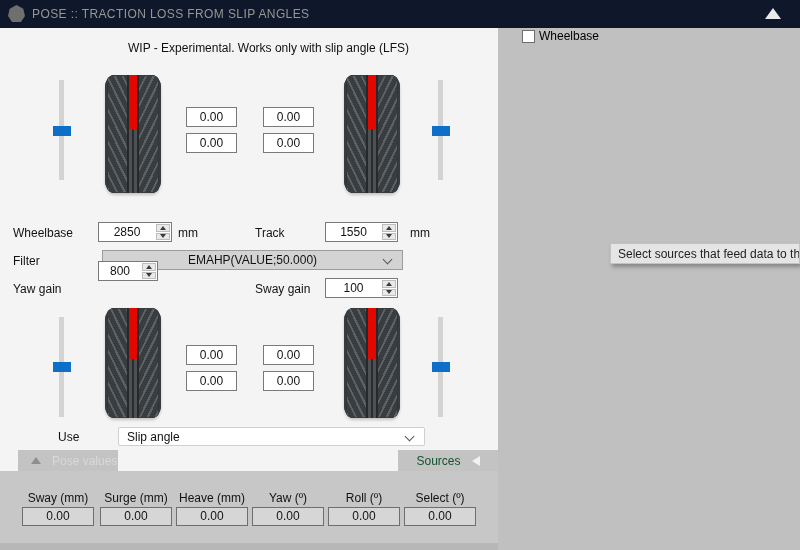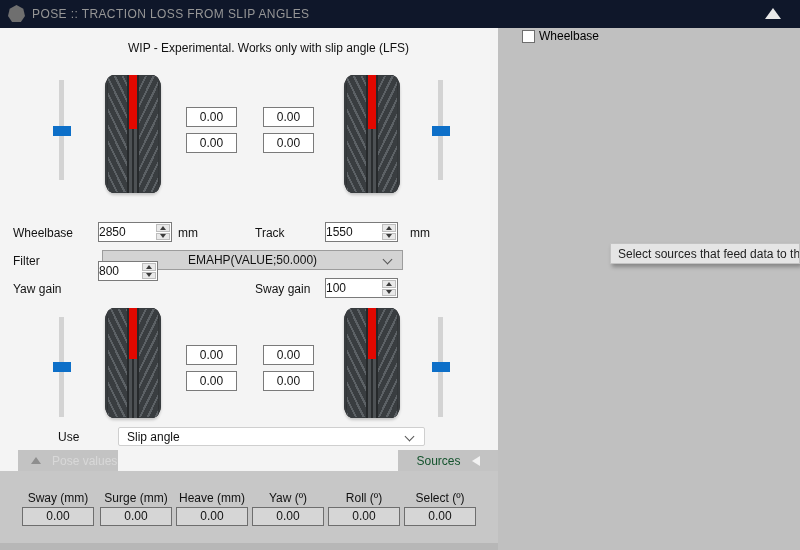--- a/index.html
+++ b/index.html
@@ -37,21 +37,21 @@
   
   .readout{position:absolute;width:51px;height:20px;background:#ffffff;border:1px solid #7a7a7a;
     text-align:center;line-height:18px}
 
   
   .lbl{position:absolute;line-height:14px;white-space:nowrap}
   .r{text-align:left}
 
   
   .spinner{position:absolute;height:20px;background:#fff;border:1px solid #7a7a7a;display:flex}
-  .spin-val{flex:1;line-height:18px}
+  .spin-val{flex:1;text-align:center;line-height:18px}
   .spin-btns{width:16px;display:flex;flex-direction:column;padding:1px;gap:1px}
   .sb{flex:1;background:#e9e9e9;border:1px solid #bdbdbd;display:flex;align-items:center;justify-content:center}
   .t-up{width:0;height:0;border-left:3px solid transparent;border-right:3px solid transparent;border-bottom:4px solid #3c3c3c}
   .t-dn{width:0;height:0;border-left:3px solid transparent;border-right:3px solid transparent;border-top:4px solid #3c3c3c}
 
   
   .combo{position:absolute;height:20px;line-height:18px}
   .combo-gray{background:#d3d3d3;border:1px solid #9c9c9c;text-align:center}
   .combo-white{background:#ffffff;border:1px solid #cfcfcf;border-radius:2px;padding-left:8px;text-align:left;height:19px}
   .chev{position:absolute;right:11px;top:5px;width:7px;height:7px;border-right:1.6px solid #565656;

